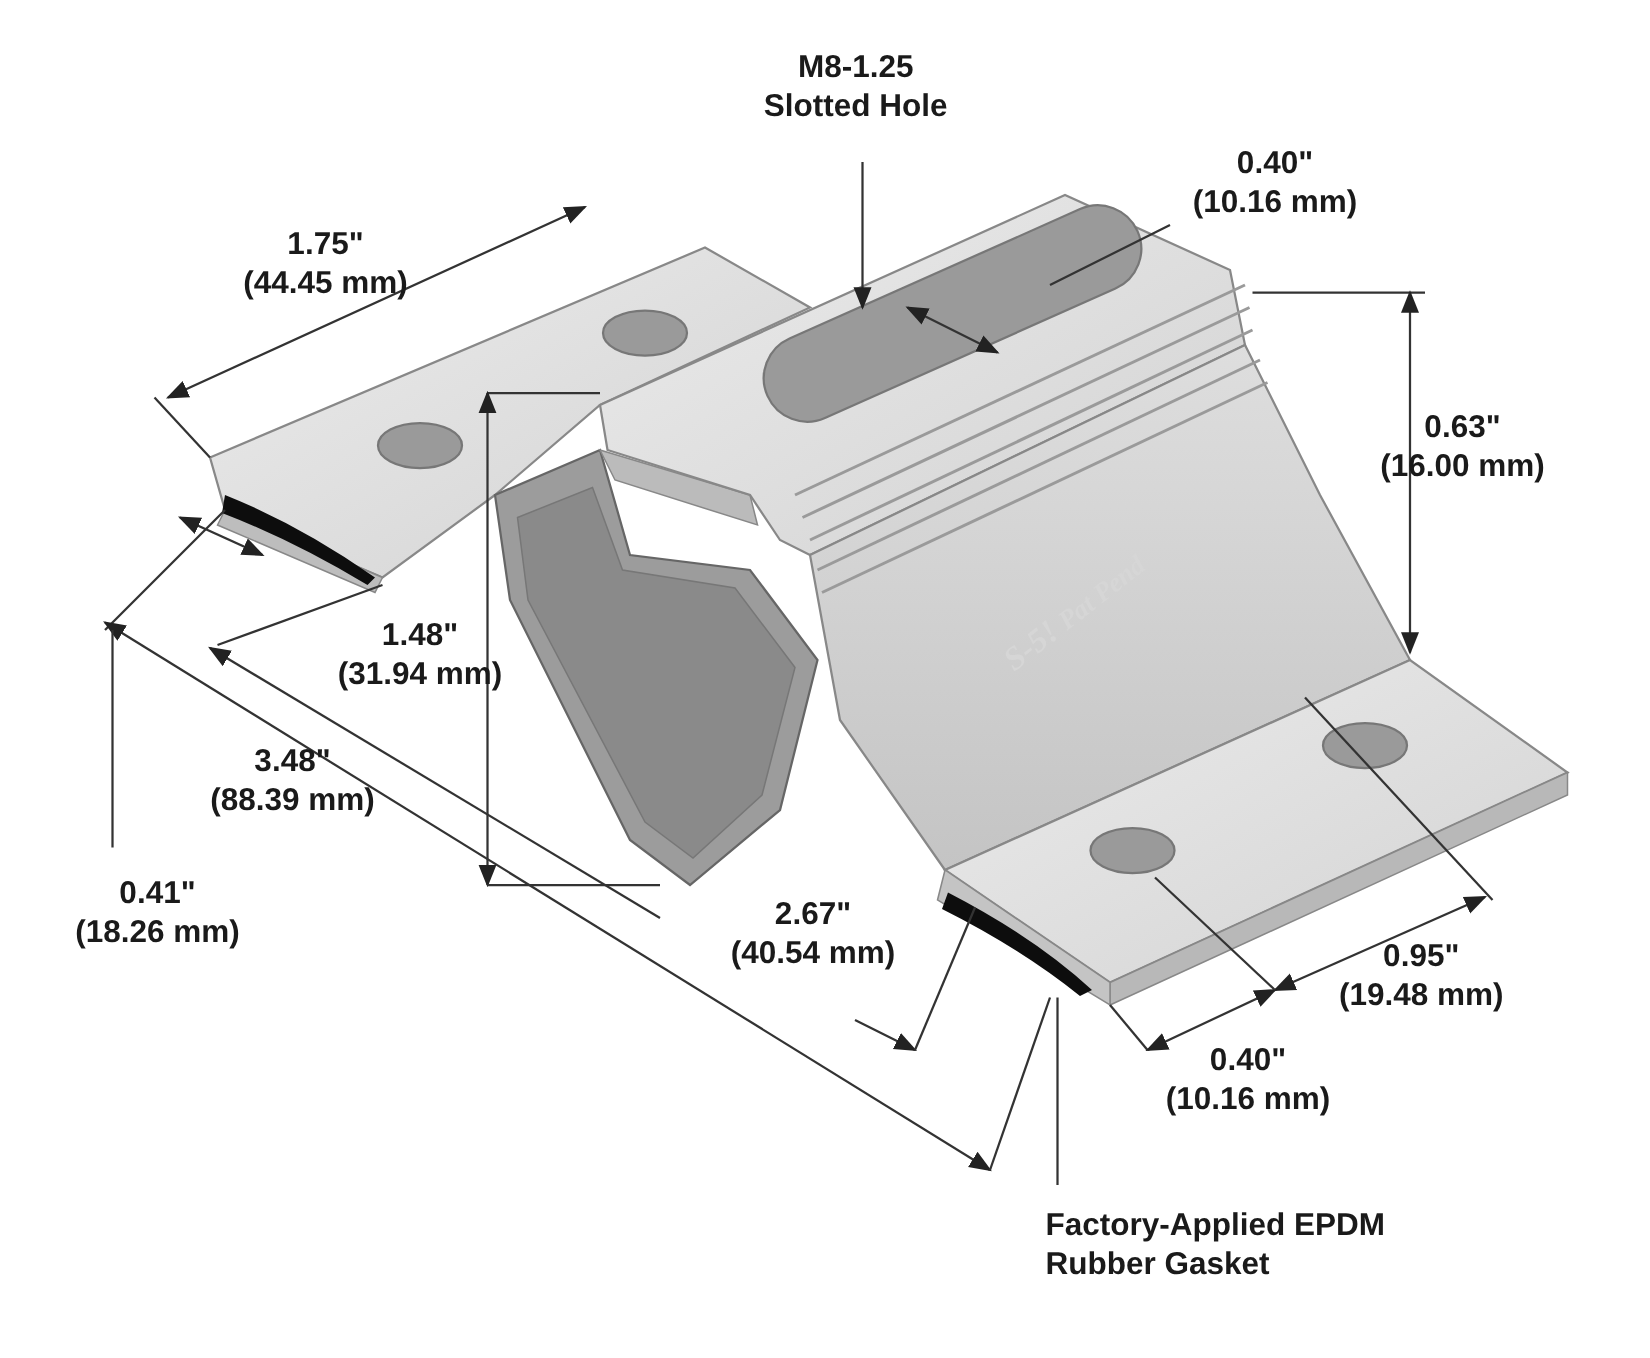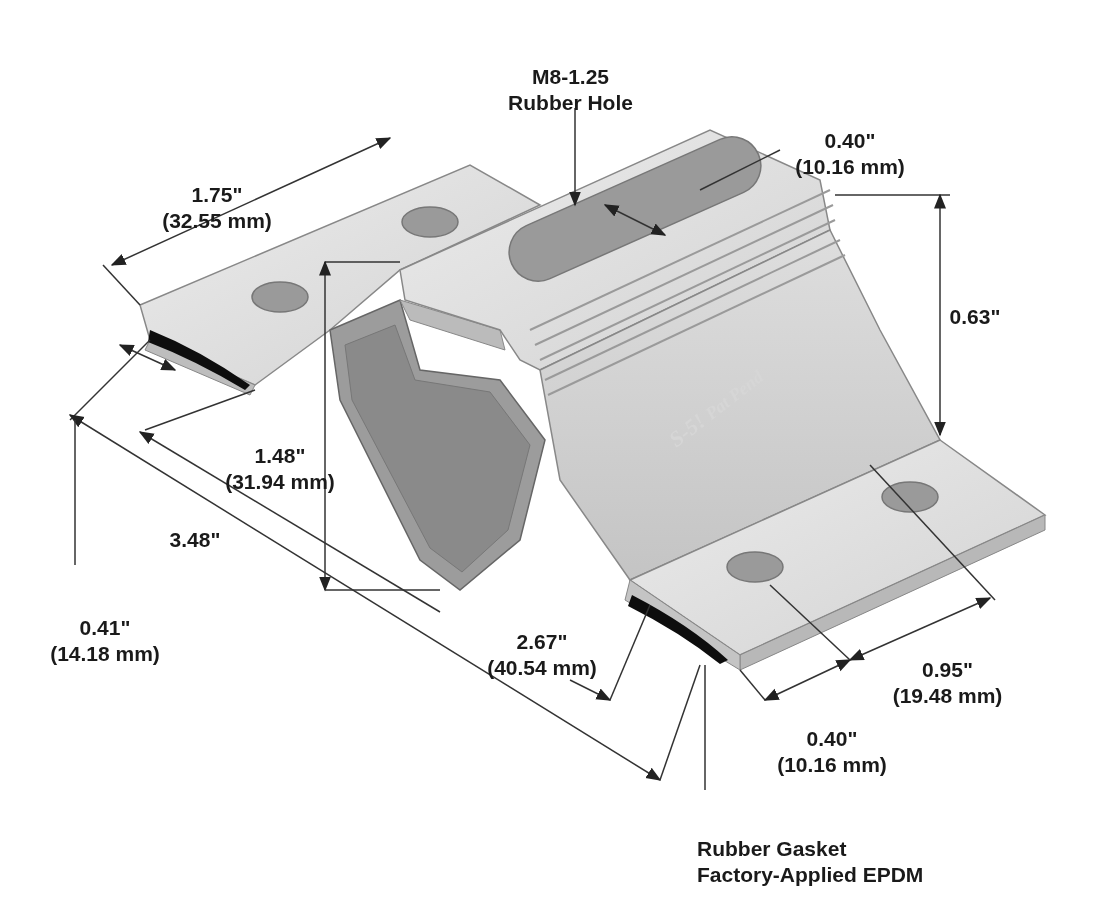--- a/index.html
+++ b/index.html
@@ -1,18 +1,18 @@
 <!DOCTYPE html>
 <html><head>
 <meta charset="utf-8">
 <style>
   html,body{margin:0;padding:0;background:#ffffff;}
   body{width:1100px;height:905px;position:relative;overflow:hidden;font-family:"Liberation Sans",sans-serif;}
   svg.drawing{position:absolute;left:0;top:0;width:1100px;height:905px;}
-  .label{position:absolute;font-family:"Liberation Sans",sans-serif;font-weight:bold;font-size:21px;line-height:26px;color:#1a1a1a;text-align:center;white-space:nowrap;margin-top:32px;}
+  .label{position:absolute;font-family:"Liberation Sans",sans-serif;font-weight:bold;font-size:21px;line-height:26px;color:#1a1a1a;text-align:center;white-space:nowrap;}
   .label.left{text-align:left;}
   .label span{display:block;}
   .watermark{position:absolute;font-family:"Liberation Serif",serif;font-weight:bold;font-style:italic;color:#d6d6d6;transform:rotate(-38deg);font-size:22px;}
 </style>
 </head>
 <body>
 
 <svg class="drawing" viewBox="0 0 1100 905" xmlns="http://www.w3.org/2000/svg">
   <defs>
     <marker id="arr" markerWidth="10" markerHeight="10" refX="9" refY="5" orient="auto-start-reverse">
@@ -104,62 +104,64 @@
   </g>
 </svg>
 
 <div class="watermark" style="left:660px;top:395px;">
   <span>S-5!</span>
   <span style="font-size:18px;">Pat Pend</span>
 </div>
 
 <div class="label" style="left:478px;top:32px;width:185px;">
   <span>M8-1.25</span>
-  <span>Rubber Hole</span>
+  <span>Slotted Hole</span>
 </div>
 
 <div class="label" style="left:132px;top:150px;width:170px;">
   <span>1.75"</span>
-  <span>(32.55 mm)</span>
+  <span>(44.45 mm)</span>
 </div>
 
 <div class="label" style="left:770px;top:96px;width:160px;">
   <span>0.40"</span>
   <span>(10.16 mm)</span>
 </div>
 
 <div class="label" style="left:895px;top:272px;width:160px;">
   <span>0.63"</span>
+  <span>(16.00 mm)</span>
 </div>
 
 <div class="label" style="left:200px;top:411px;width:160px;">
   <span>1.48"</span>
   <span>(31.94 mm)</span>
 </div>
 
 <div class="label" style="left:115px;top:495px;width:160px;">
   <span>3.48"</span>
+  <span>(88.39 mm)</span>
 </div>
 
 <div class="label" style="left:25px;top:583px;width:160px;">
   <span>0.41"</span>
-  <span>(14.18 mm)</span>
+  <span>(18.26 mm)</span>
 </div>
 
 <div class="label" style="left:462px;top:597px;width:160px;">
   <span>2.67"</span>
   <span>(40.54 mm)</span>
 </div>
 
 <div class="label" style="left:865px;top:625px;width:165px;">
   <span>0.95"</span>
   <span>(19.48 mm)</span>
 </div>
 
 <div class="label" style="left:752px;top:694px;width:160px;">
   <span>0.40"</span>
   <span>(10.16 mm)</span>
 </div>
 
 <div class="label left" style="left:697px;top:804px;">
+  <span>Factory-Applied EPDM</span>
   <span>Rubber Gasket</span>
-  <span>Factory-Applied EPDM</span>
 </div>
 
 </body></html>

